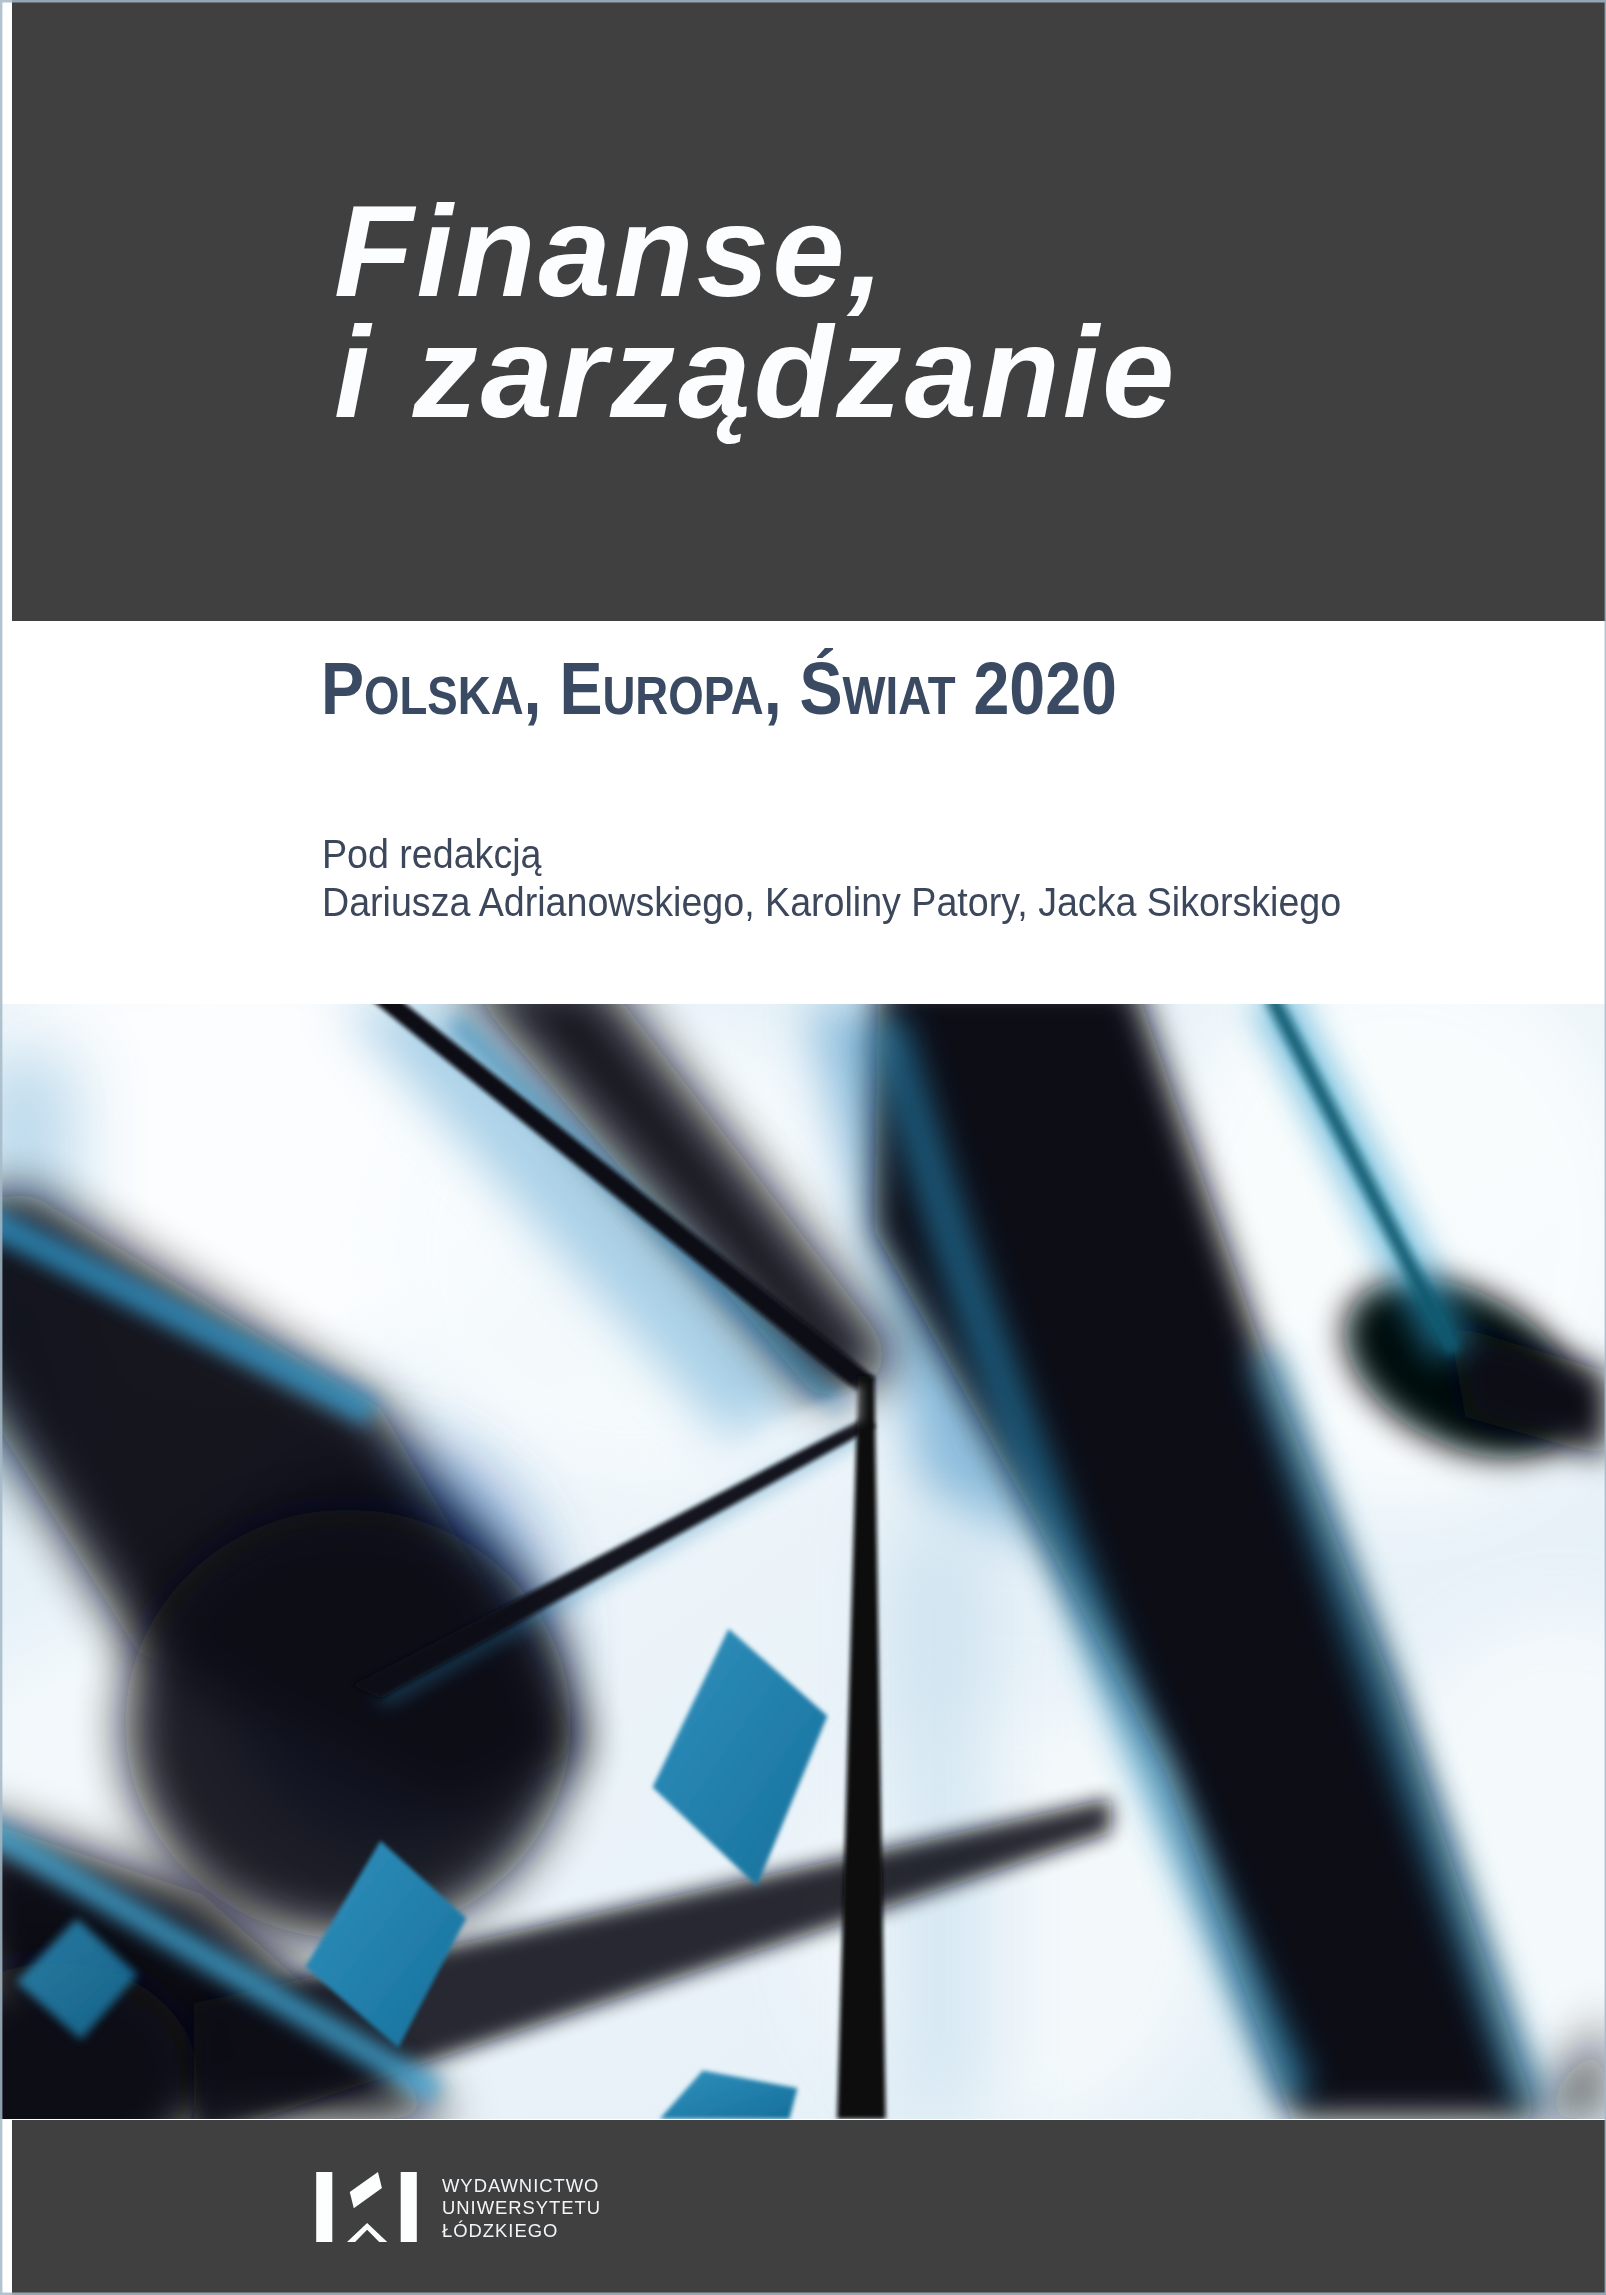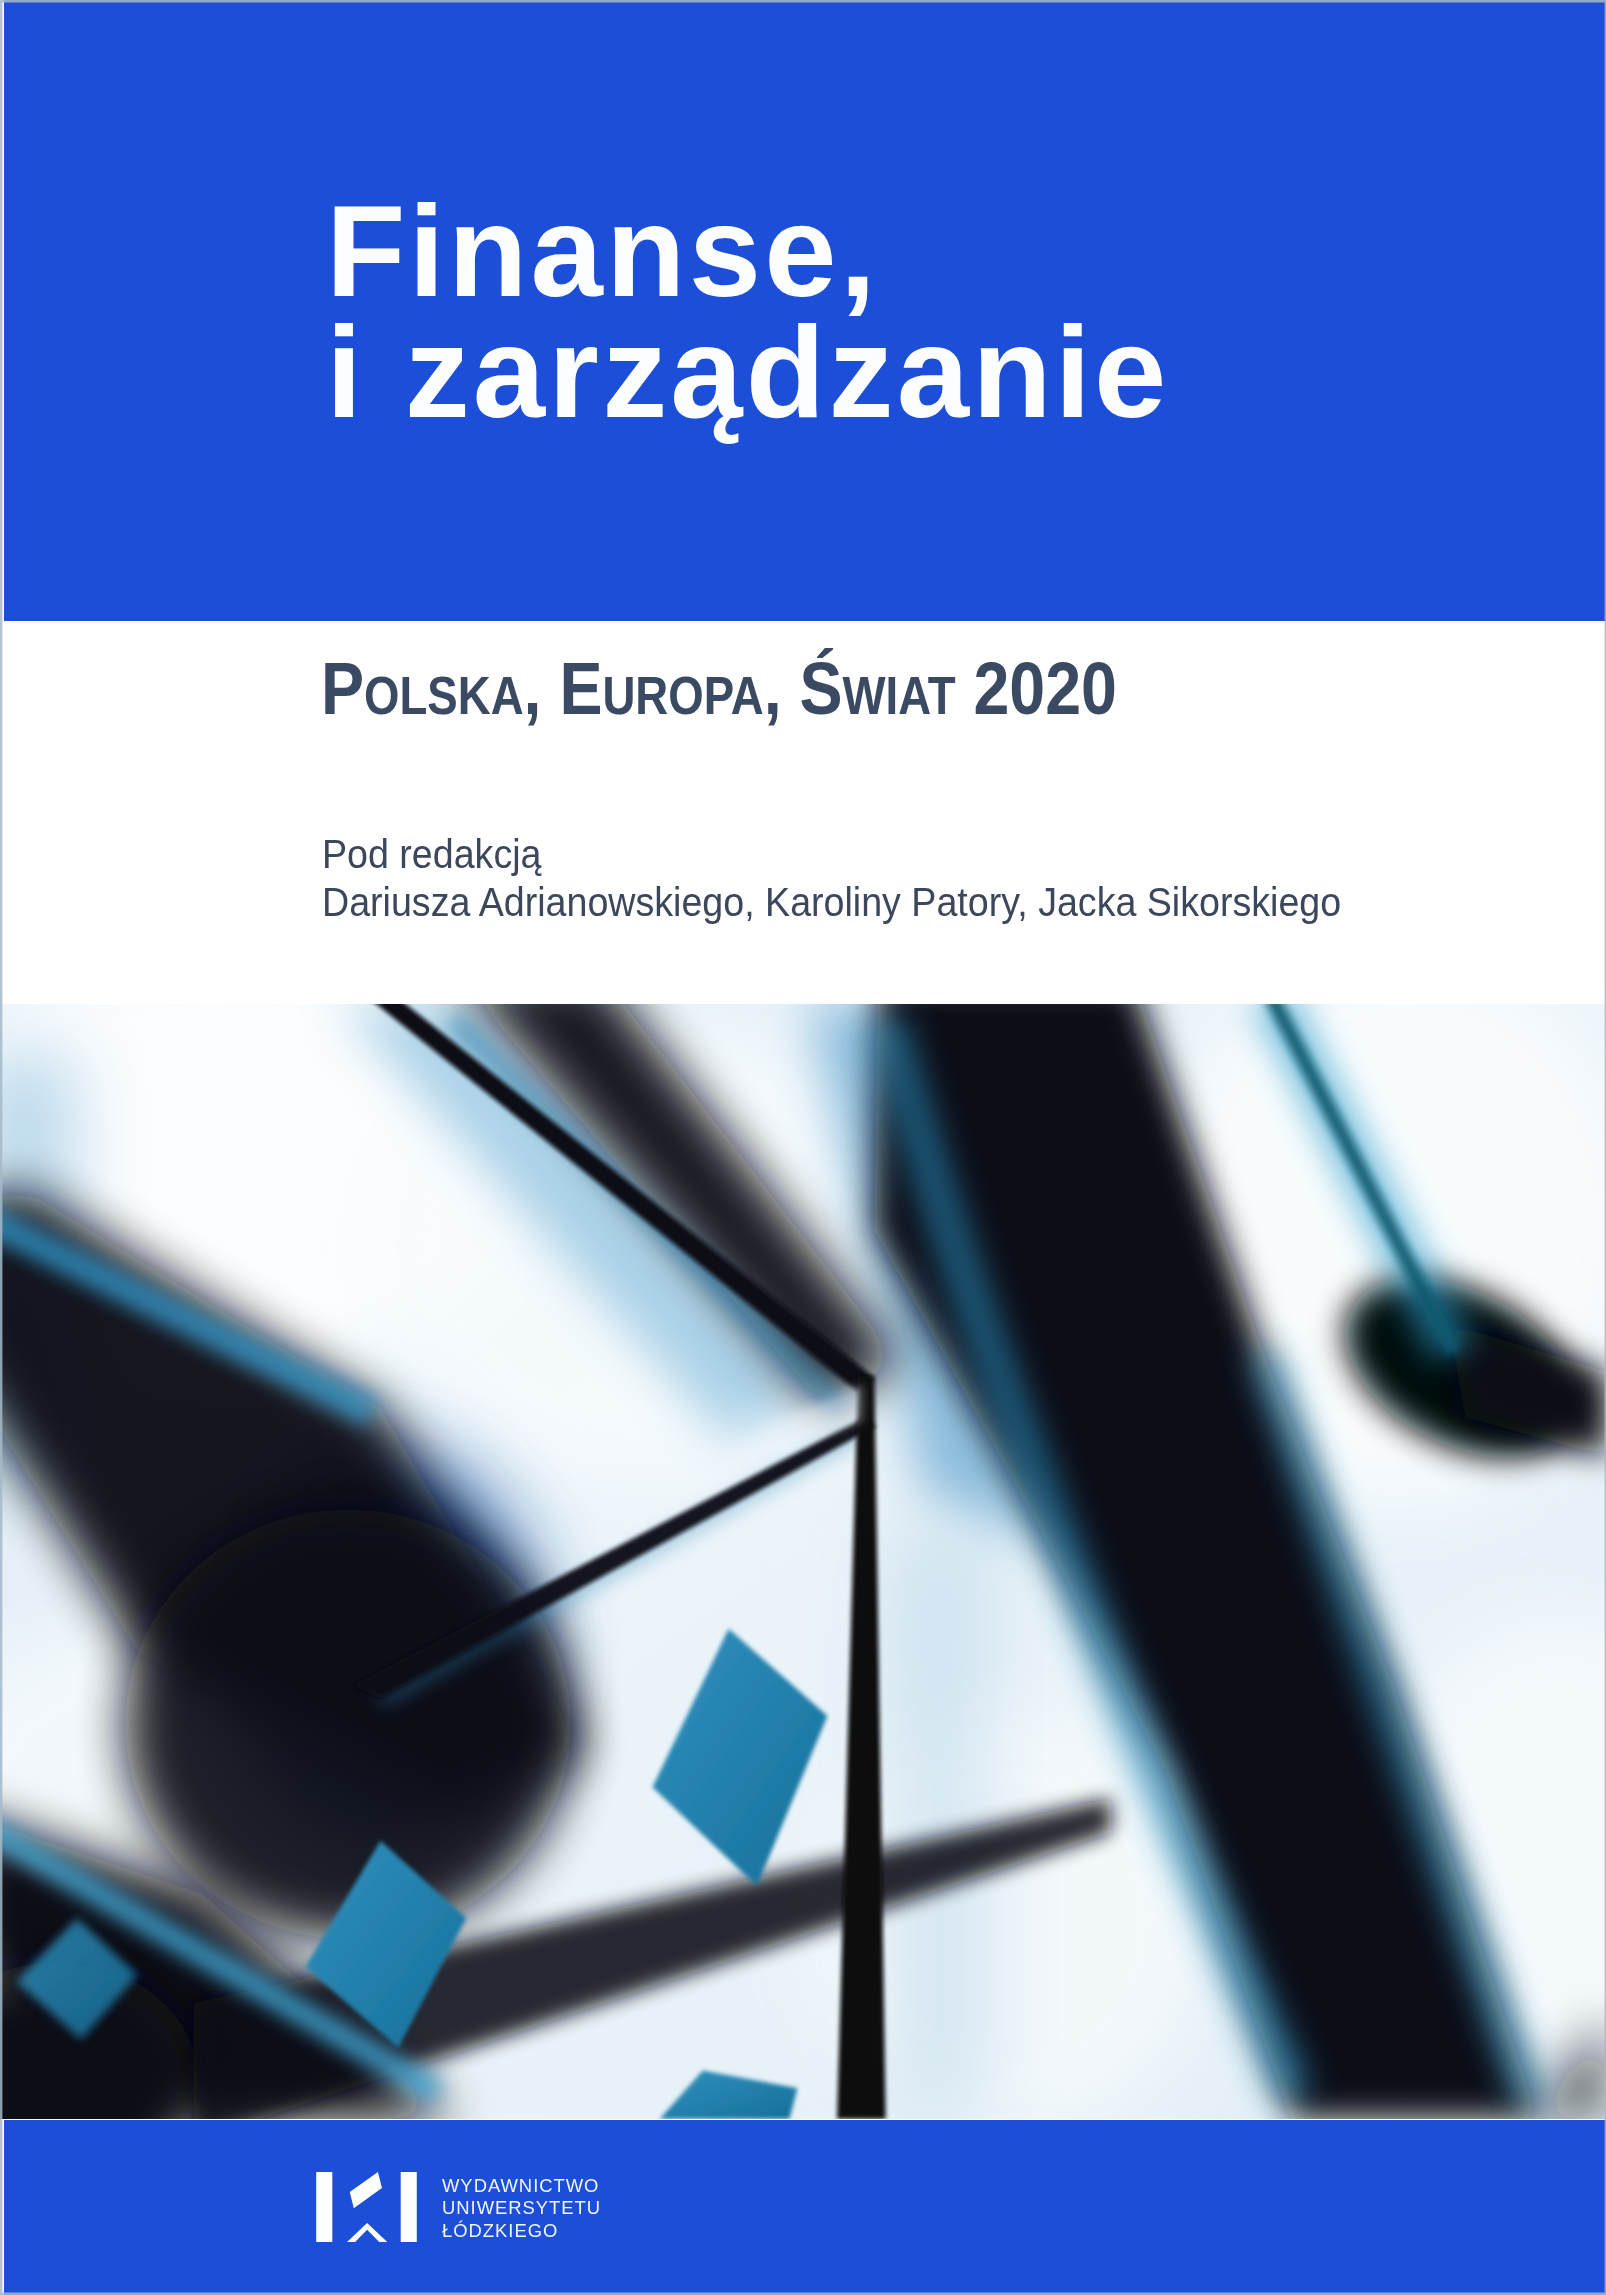--- a/index.html
+++ b/index.html
@@ -4,21 +4,21 @@
 <style>
   html,body{margin:0;padding:0;background:#ffffff;}
   .cover{
     position:relative;width:1607px;height:2295px;background:#ffffff;
     font-family:"Liberation Sans", sans-serif;overflow:hidden;
   }
   .edge-frame{
     position:absolute;inset:0;pointer-events:none;z-index:50;
     box-shadow:inset 0 0 0 2.4px rgba(164,184,199,.85);
   }
-  .band{position:absolute;left:4px;right:0;background:#1d4ed8;}
+  .band{position:absolute;left:12px;right:0;background:#404040;font-style:italic;}
   .band-top{top:0;height:621px;}
   .band-bottom{top:2120px;height:176px;}
   .book-title{
     position:absolute;left:322px;top:191px;
     color:#FBFDFE;font-weight:bold;font-size:130px;line-height:121px;
     letter-spacing:3.2px;white-space:nowrap;
   }
   .book-title div{white-space:nowrap;}
   .white-zone{position:absolute;left:0;top:621px;width:100%;height:384px;background:#ffffff;}
   .subtitle{

